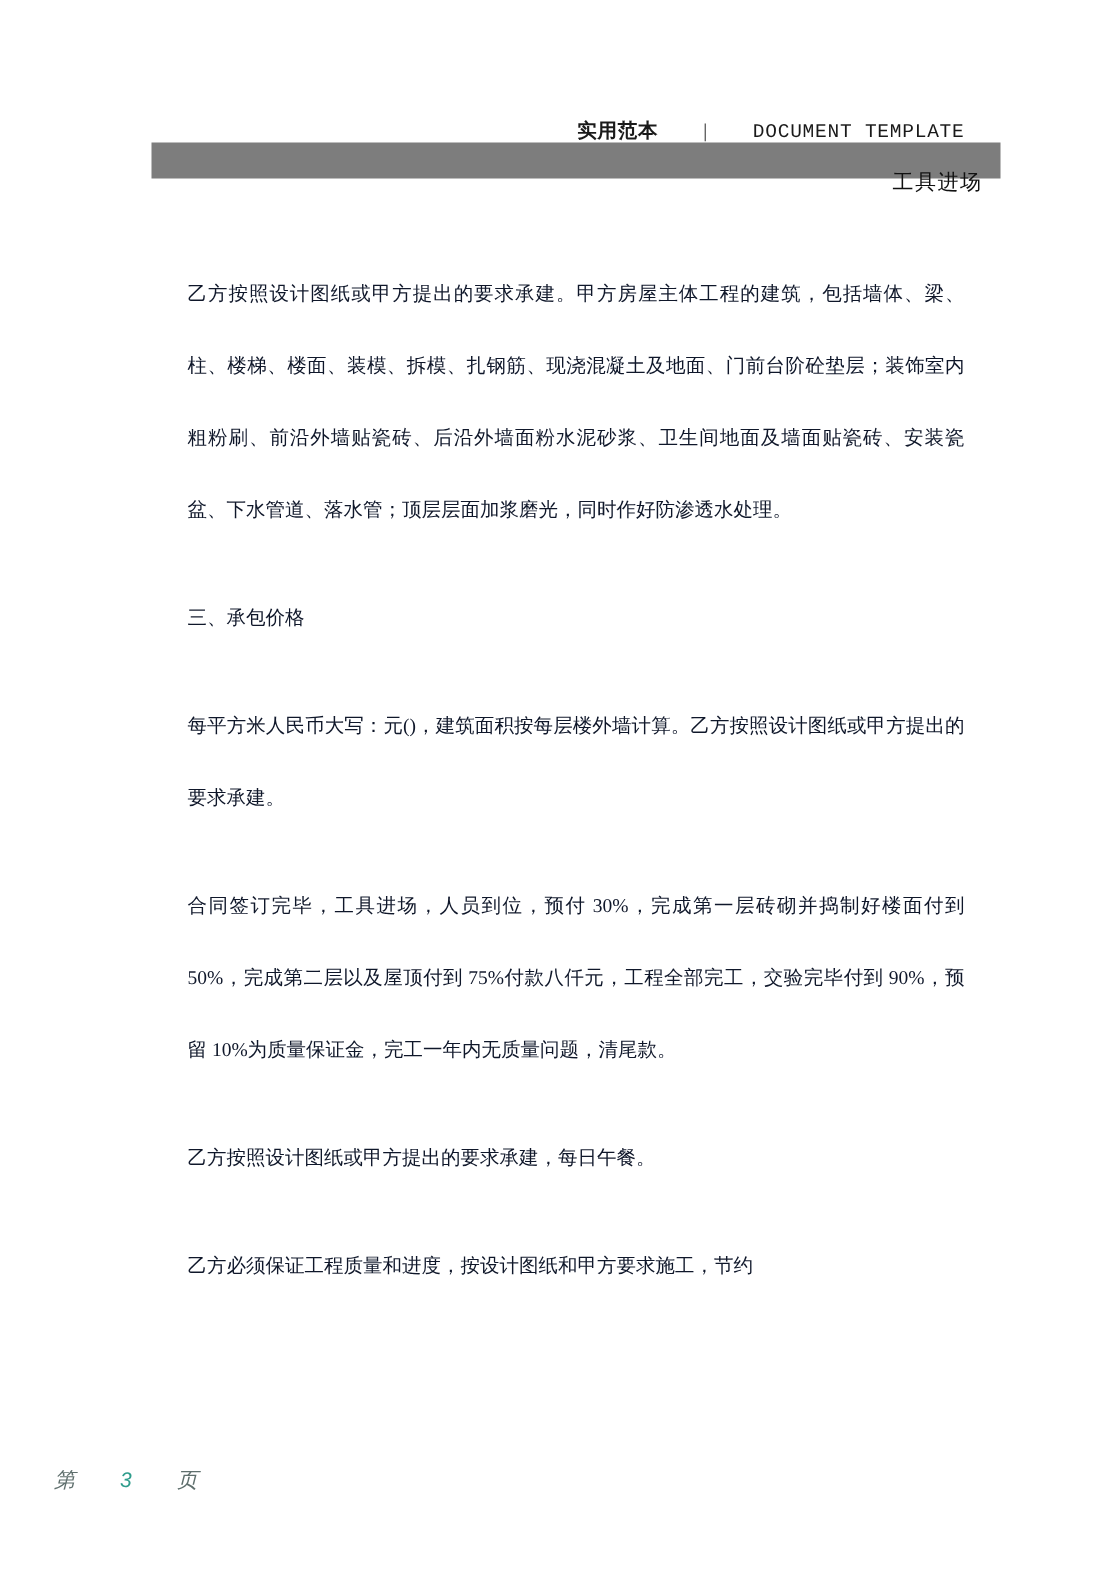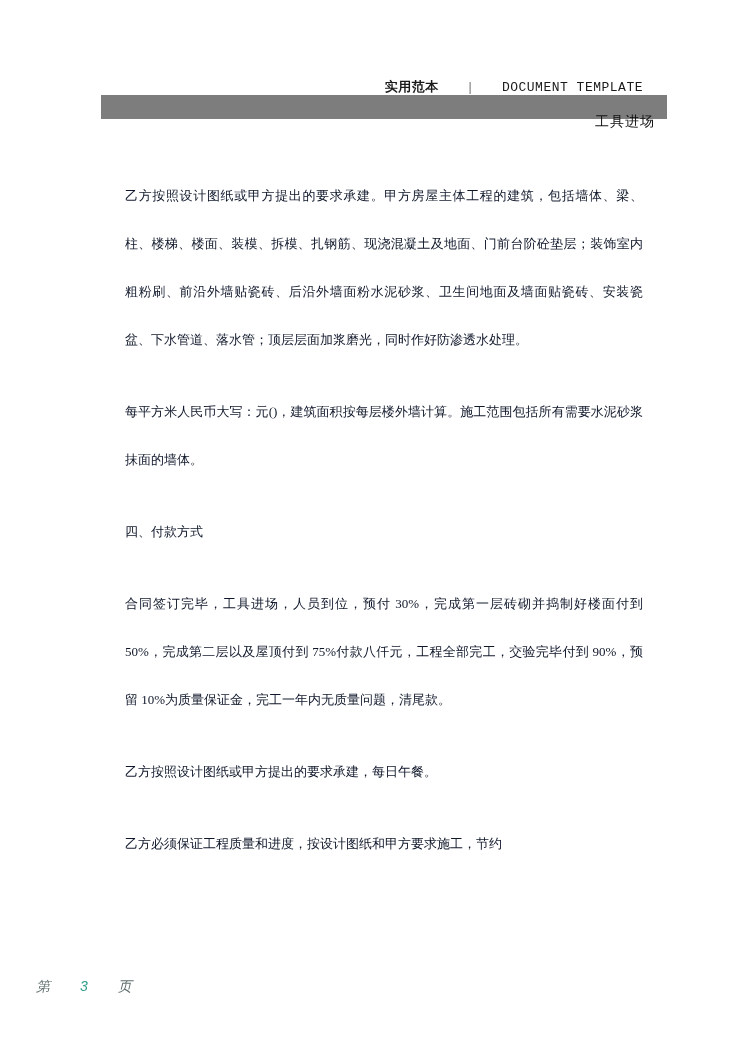--- a/index.html
+++ b/index.html
@@ -82,22 +82,22 @@
   <div class="header">
     <span class="brand-cn">实用范本</span><span class="sep">|</span><span class="brand-en">DOCUMENT TEMPLATE</span>
   </div>
 
   <div class="divider"></div>
 
   <div class="doc-title">工具进场</div>
 
   <div class="content">
     <p>乙方按照设计图纸或甲方提出的要求承建。甲方房屋主体工程的建筑，包括墙体、梁、柱、楼梯、楼面、装模、拆模、扎钢筋、现浇混凝土及地面、门前台阶砼垫层；装饰室内粗粉刷、前沿外墙贴瓷砖、后沿外墙面粉水泥砂浆、卫生间地面及墙面贴瓷砖、安装瓷盆、下水管道、落水管；顶层层面加浆磨光，同时作好防渗透水处理。</p>
-    <p>每平方米人民币大写：元()，建筑面积按每层楼外墙计算。施工范围包括所有需要水泥砂浆抹面的墙体。</p>
-    <p>四、付款方式</p>
+    <p>三、承包价格</p>
+    <p>每平方米人民币大写：元()，建筑面积按每层楼外墙计算。乙方按照设计图纸或甲方提出的要求承建。</p>
     <p>合同签订完毕，工具进场，人员到位，预付 30%，完成第一层砖砌并捣制好楼面付到 50%，完成第二层以及屋顶付到 75%付款八仟元，工程全部完工，交验完毕付到 90%，预留 10%为质量保证金，完工一年内无质量问题，清尾款。</p>
     <p>乙方按照设计图纸或甲方提出的要求承建，每日午餐。</p>
     <p>乙方必须保证工程质量和进度，按设计图纸和甲方要求施工，节约</p>
   </div>
 
   <div class="footer">
     <span>第</span><span class="num">3</span><span>页</span>
   </div>
 
 </div>

